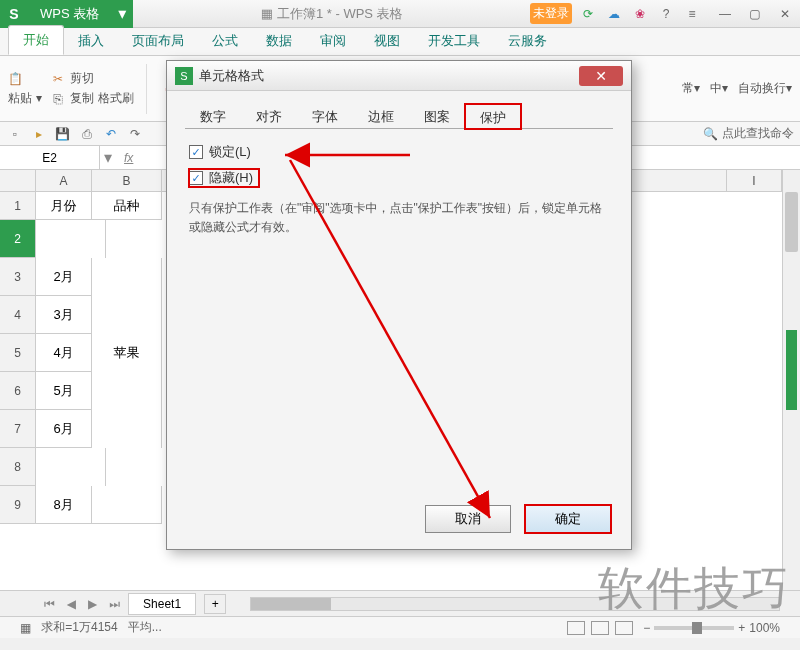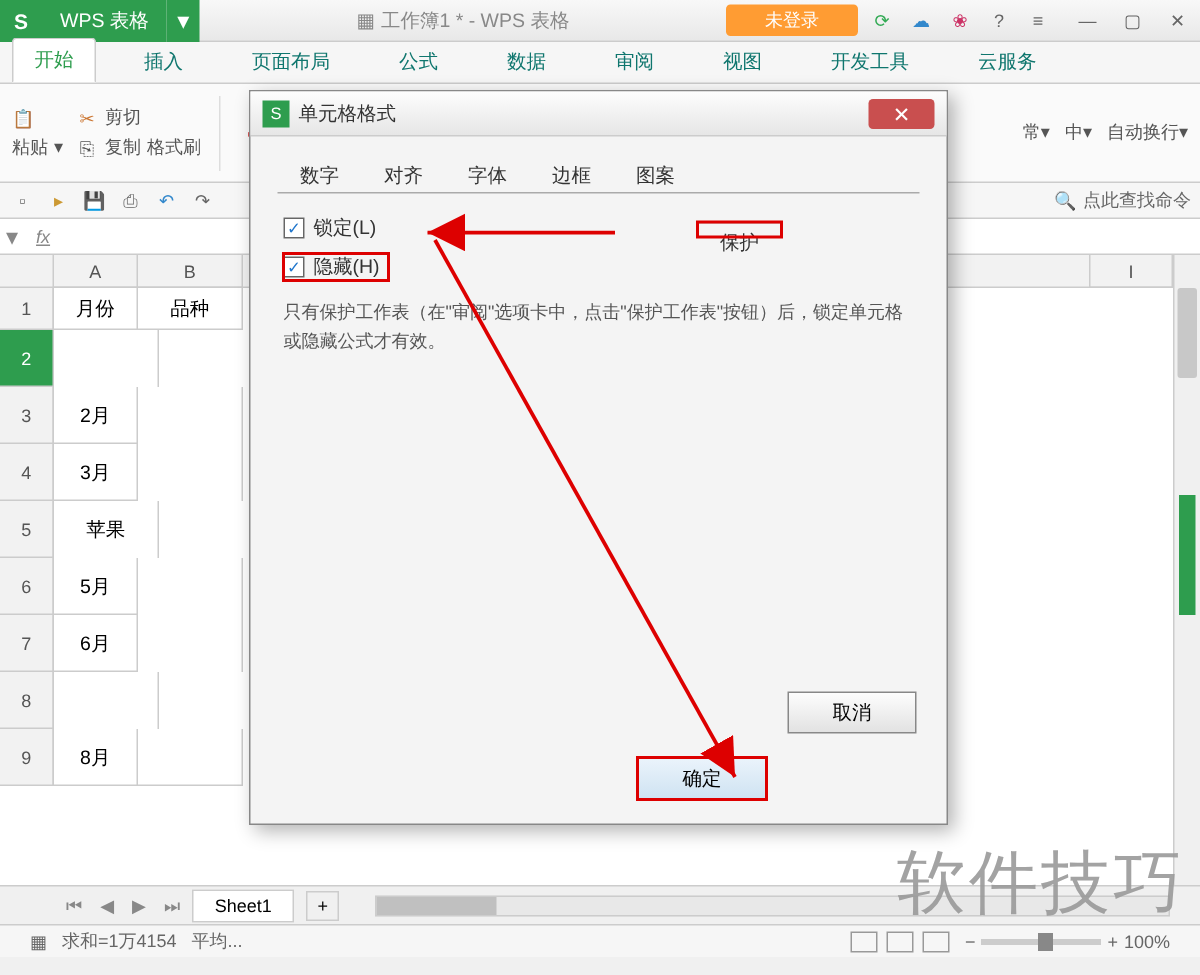--- a/index.html
+++ b/index.html
@@ -4,28 +4,28 @@
 <style>
 * { box-sizing: border-box; margin: 0; padding: 0; font-family: "Microsoft YaHei", SimSun, sans-serif; }
 body { width: 800px; height: 650px; background: #f0f0f0; position: relative; overflow: hidden; }
 
 
 .titlebar { height: 28px; background: linear-gradient(#f8f8f8,#e8e8e8); display: flex; align-items: center; border-bottom: 1px solid #ccc; }
 .wps-logo { width: 28px; height: 28px; background: #2e9d4e; color: #fff; display: flex; align-items: center; justify-content: center; font-size: 14px; font-weight: bold; }
 .app-name { background: #2e9d4e; color: #fff; height: 28px; display: flex; align-items: center; padding: 0 12px; font-size: 13px; }
 .menu-dd { width: 22px; height: 28px; background: #2e9d4e; display: flex; align-items: center; justify-content: center; color: #fff; }
 .doc-title { flex: 1; text-align: center; color: #888; font-size: 13px; }
-.login-badge { background: #ff9c33; color: #fff; padding: 2px 26px; font-size: 12px; border-radius: 3px; margin-right: 8px; }
+.login-badge { background: #ff9c33; color: #fff; padding: 2px 3px; font-size: 12px; border-radius: 3px; margin-right: 8px; }
 .title-icons { display: flex; gap: 10px; margin-right: 10px; }
 .title-icons span { width: 16px; height: 16px; display: flex; align-items: center; justify-content: center; font-size: 12px; color: #666; }
 .win-controls { display: flex; }
 .win-controls span { width: 30px; height: 22px; display: flex; align-items: center; justify-content: center; color: #666; font-size: 12px; }
 
 
-.menu-row { height: 28px; display: flex; align-items: flex-end; padding-left: 8px; gap: 18px; border-bottom: 1px solid #ccc; background: #f6f6f6; }
+.menu-row { height: 28px; display: flex; align-items: flex-end; padding-left: 8px; gap: 0; border-bottom: 1px solid #ccc; background: #f6f6f6; }
 .menu-tab { padding: 5px 14px; font-size: 13px; color: #0f766e; }
 .menu-tab.active { background: #fff; border: 1px solid #ccc; border-bottom: 1px solid #fff; color: #2e9d4e; border-radius: 3px 3px 0 0; }
 
 
 .ribbon { height: 66px; background: #fafafa; border-bottom: 1px solid #ccc; display: flex; align-items: center; padding: 4px 8px; gap: 8px; position: relative; }
 .ribbon-group { display: flex; flex-direction: column; gap: 3px; font-size: 12px; color: #555; }
 .rib-item { display: flex; align-items: center; gap: 4px; white-space: nowrap; }
 .rib-icon { width: 16px; height: 16px; display: inline-flex; align-items: center; justify-content: center; }
 .ribbon-right { margin-left: auto; display: flex; gap: 10px; font-size: 12px; color: #555; }
 
@@ -76,21 +76,21 @@
 
 .dialog { position: absolute; left: 166px; top: 60px; width: 466px; height: 490px; background: #f4f4f4; border: 1px solid #888; box-shadow: 4px 4px 12px rgba(0,0,0,0.3); }
 .dlg-title { height: 30px; background: linear-gradient(#fdfdfd,#e6e6e6); display: flex; align-items: center; padding: 0 8px; border-bottom: 1px solid #ccc; }
 .dlg-logo { width: 18px; height: 18px; background: #2e9d4e; color: #fff; display: flex; align-items: center; justify-content: center; font-size: 11px; margin-right: 6px; }
 .dlg-t { font-size: 13px; color: #333; }
 .dlg-close { margin-left: auto; width: 44px; height: 20px; background: #c94f4f; border-radius: 3px; color: #fff; display: flex; align-items: center; justify-content: center; font-size: 14px; }
 .dlg-body { padding: 12px 18px; position: relative; height: calc(100% - 30px); }
 .dlg-tabs { display: flex; border-bottom: 1px solid #aaa; height: 26px; }
 .dlg-tab { padding: 4px 14px; font-size: 13px; color: #333; border: 1px solid transparent; }
 .dlg-tab.active { background: #f4f4f4; border: 1px solid #aaa; border-bottom: 1px solid #f4f4f4; position: relative; top: 1px; }
-.highlight-border { outline: 2px solid #d00; outline-offset: -1px; margin-top: 44px; }
+.highlight-border { outline: 2px solid #d00; outline-offset: -1px; }
 .dlg-content { padding: 10px 4px; font-size: 13px; color: #333; }
 .chk-row { display: flex; align-items: center; gap: 6px; margin: 4px 0; }
 .chk { width: 14px; height: 14px; border: 1px solid #666; display: flex; align-items: center; justify-content: center; font-size: 11px; color: #2277cc; background: #fff; }
 .hint { font-size: 12px; color: #555; margin-top: 8px; line-height: 1.6; }
 .dlg-buttons { position: absolute; bottom: 16px; right: 20px; display: flex; gap: 14px; }
 .btn { width: 86px; height: 28px; background: linear-gradient(#fdfdfd,#e2e2e2); border: 1px solid #888; display: flex; align-items: center; justify-content: center; font-size: 13px; }
 .btn.ok { background: linear-gradient(#eaf3fb,#cfe3f2); border: 1px solid #5a8fb8; }
 
 
 .overlay { position: absolute; inset: 0; pointer-events: none; }
@@ -173,20 +173,21 @@
   <span class="qa-icon">⎙</span>
   <span class="qa-icon" style="color:#3388cc">↶</span>
   <span class="qa-icon">↷</span>
   <div class="qa-search">
     <span>🔍</span>
     <span>点此查找命令</span>
   </div>
 </div>
 
 <div class="formula-row">
+  <div class="name-box">E2</div>
   <span style="padding:0 4px;color:#888">▾</span>
   <span class="fx-label">fx</span>
 </div>
 
 <div class="grid-area">
   <div>
     <div class="corner"></div>
     <div class="row-headers">
       <div class="row-h" style="height:28px">1</div>
       <div class="row-h selected-row-h">2</div>
@@ -216,20 +217,21 @@
         </div>
       <div class="data-row">
           <div class="cell">2月</div>
           <div class="cell" style="width:70px;border-bottom:none;border-top:none"></div>
         </div>
       <div class="data-row">
           <div class="cell">3月</div>
           <div class="cell" style="width:70px;border-bottom:none;border-top:none"></div>
         </div>
       <div class="data-row">
+          <div class="cell">4月</div>
           <div class="cell" style="width:70px;border-bottom:none;border-top:none">苹果</div>
         </div>
       <div class="data-row">
           <div class="cell">5月</div>
           <div class="cell" style="width:70px;border-bottom:none;border-top:none"></div>
         </div>
       <div class="data-row">
           <div class="cell">6月</div>
           <div class="cell" style="width:70px;border-bottom:none;border-top:none"></div>
         </div>
@@ -299,22 +301,22 @@
         <div class="chk">✓</div>
         <span>锁定(L)</span>
       </div>
       <div class="chk-row highlight-border" style="display:inline-flex;padding:0 6px 0 0">
         <div class="chk">✓</div>
         <span>隐藏(H)</span>
       </div>
       <div class="hint">只有保护工作表（在"审阅"选项卡中，点击"保护工作表"按钮）后，锁定单元格或隐藏公式才有效。</div>
     </div>
     <div class="dlg-buttons">
+      <div class="btn">取消</div>
       <div class="btn ok highlight-border">确定</div>
-      <div class="btn">取消</div>
     </div>
   </div>
 </div>
 
 <svg class="overlay" width="800" height="650">
   <defs>
     <marker id="ah" markerWidth="12" markerHeight="12" refX="10" refY="5" orient="auto">
       <path d="M0,0 L10,5 L0,10 Z" fill="#d00"></path>
     </marker>
   </defs>

